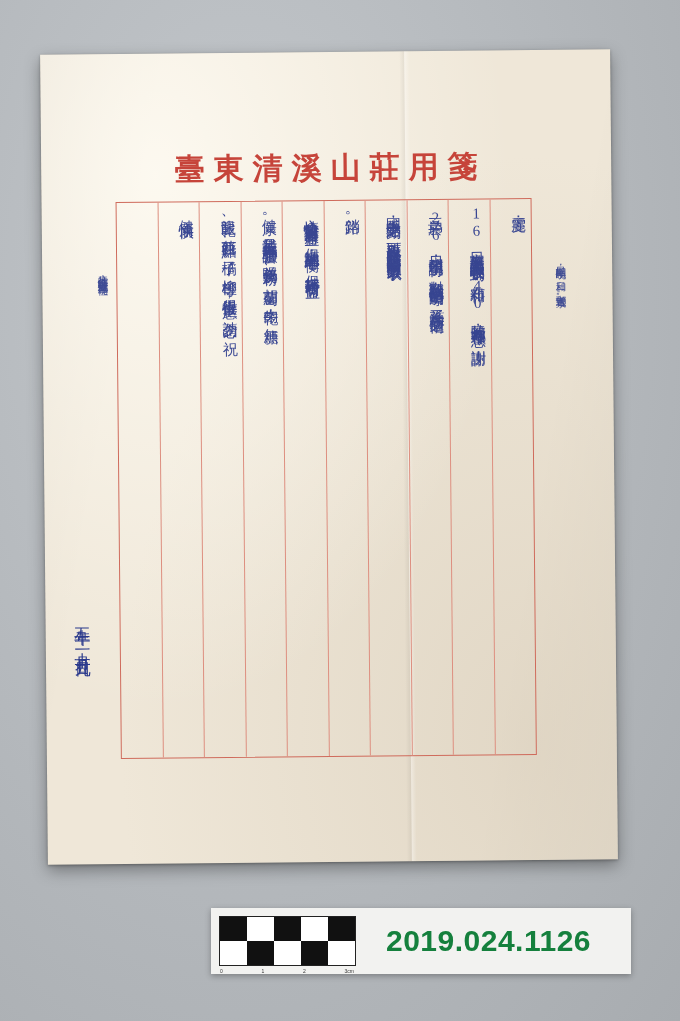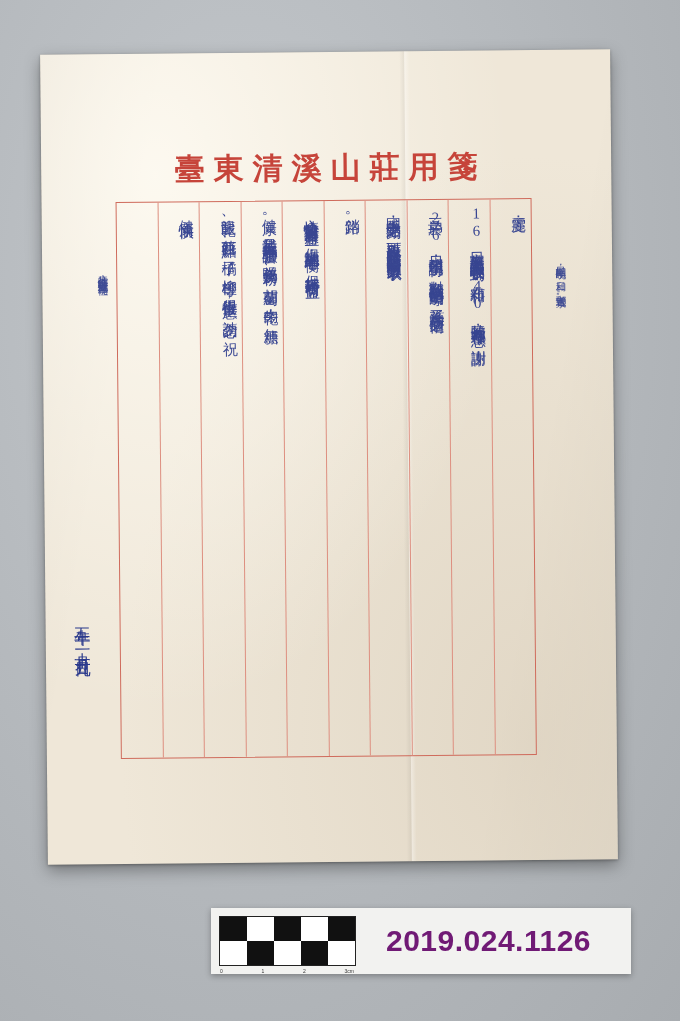--- a/index.html
+++ b/index.html
@@ -144,21 +144,21 @@
     display:flex; justify-content:space-between;
     font-family:"Liberation Sans", sans-serif;
   }
   .accession{
     flex:1;
     text-align:center;
     font-family:"Liberation Sans", sans-serif;
     font-size:30px;
     font-weight:bold;
     letter-spacing:.5px;
-    color:#701a75;
+    color:#15803d;
     padding-right:10px;
   }
 </style>
 </head>
 <body>
 
 <div class="backdrop"></div>
 
 <div class="sheet">
 

